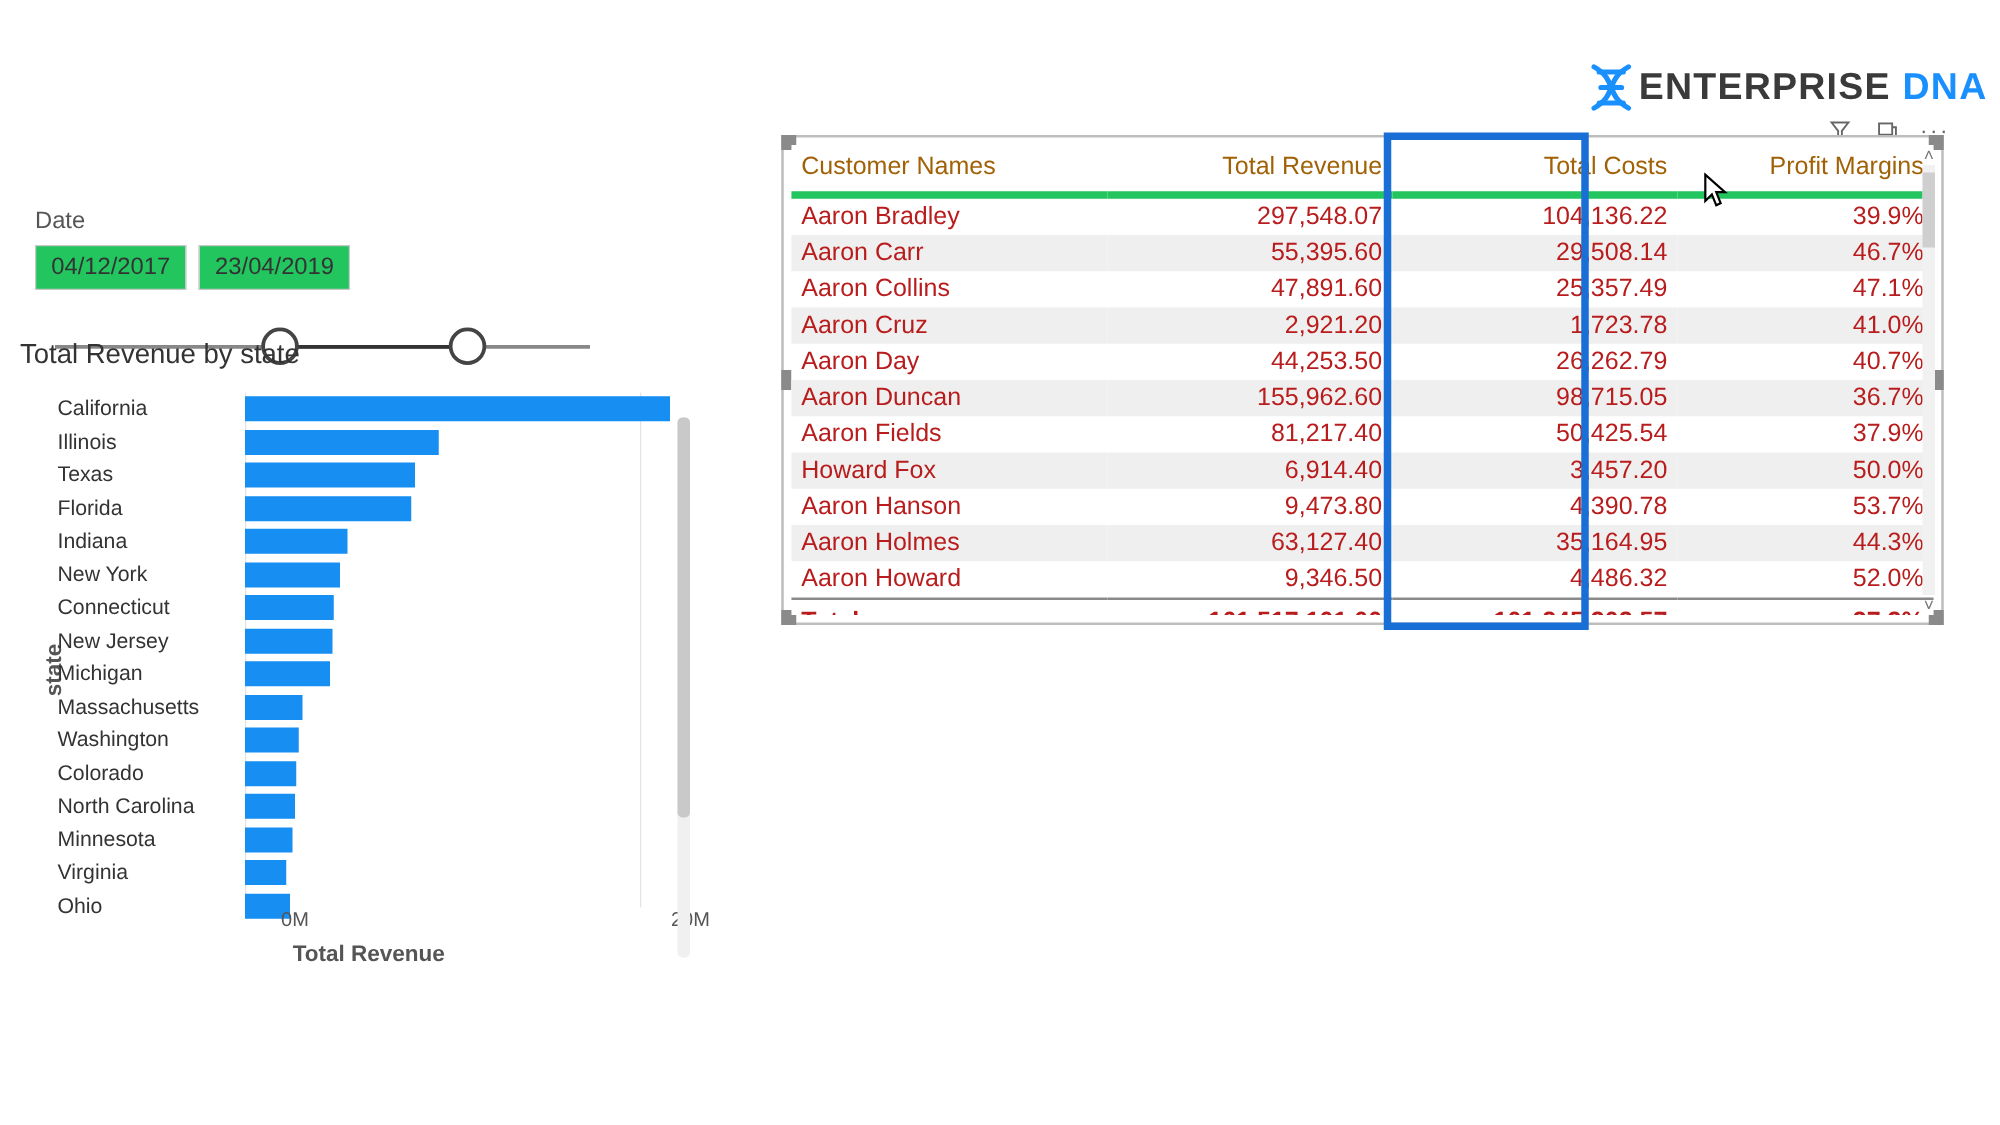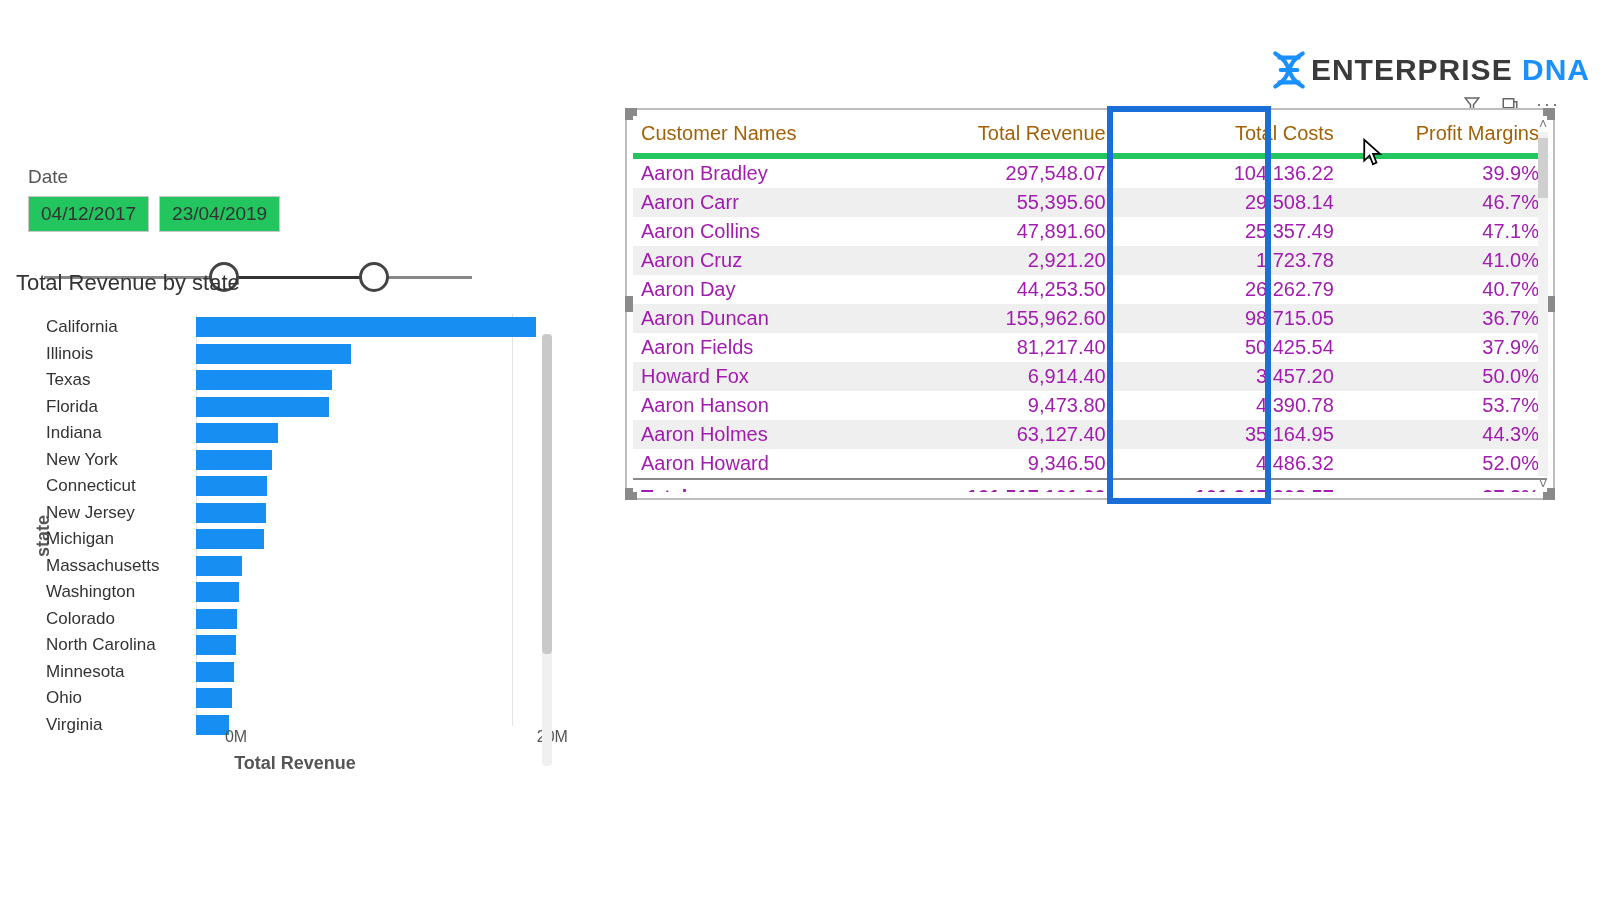--- a/index.html
+++ b/index.html
@@ -124,21 +124,21 @@
   table.data {
     border-collapse:collapse;
     width:100%;
     font-size:20px;
   }
   table.data th {
     text-align:left; font-weight:400; color:#a16207; padding:6px 8px 8px 8px;
     border-bottom:6px solid #22c55e; background:#fff;
   }
   table.data th.num, table.data td.num { text-align:right; }
-  table.data td { padding:3px 8px; color:#a21caf; }
+  table.data td { padding:3px 8px; color:#b91c1c; }
   table.data tbody tr:nth-child(even) td { background:#efefef; }
   table.data tfoot td { font-weight:700; border-top:2px solid #8a8a8a; padding:6px 8px; background:#fff;}
   .col-highlight {
     position:absolute; border:6px solid #1a6fd6; pointer-events:none;
     left:480px; top:-4px; width:164px; height:398px;
   }
   .tbl-scroll {
     position:absolute; right:2px; top:6px; width:16px; bottom:6px;
     display:flex; flex-direction:column; align-items:center; color:#777; font-size:14px;
   }
@@ -252,26 +252,26 @@
         </div>
         <div class="barrow">
           <div class="barlabel">North Carolina</div>
           <div class="bar" style="width: 11.3636%;"></div>
         </div>
         <div class="barrow">
           <div class="barlabel">Minnesota</div>
           <div class="bar" style="width: 10.9091%;"></div>
         </div>
         <div class="barrow">
+          <div class="barlabel">Virginia</div>
+          <div class="bar" style="width: 9.54545%;"></div>
+        </div>
+        <div class="barrow">
           <div class="barlabel">Ohio</div>
           <div class="bar" style="width: 10.4545%;"></div>
-        </div>
-        <div class="barrow">
-          <div class="barlabel">Virginia</div>
-          <div class="bar" style="width: 9.54545%;"></div>
         </div>
       </div>
     <div class="xaxis" id="xaxis">
         <div class="xtick" style="left: 0%;">0M</div>
         <div class="xtick" style="left: 90.9091%; text-align: right;">20M</div>
       </div>
     <div class="chart-xlabel">Total Revenue</div>
     <div class="chart-scroll">
         <div class="thumb"></div>
       </div>

